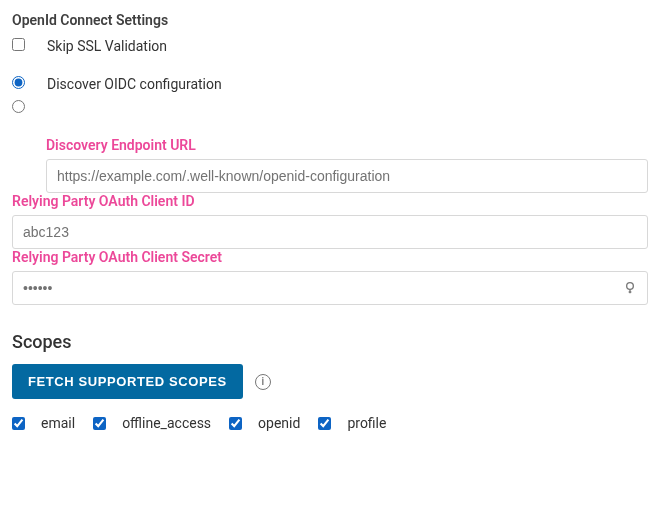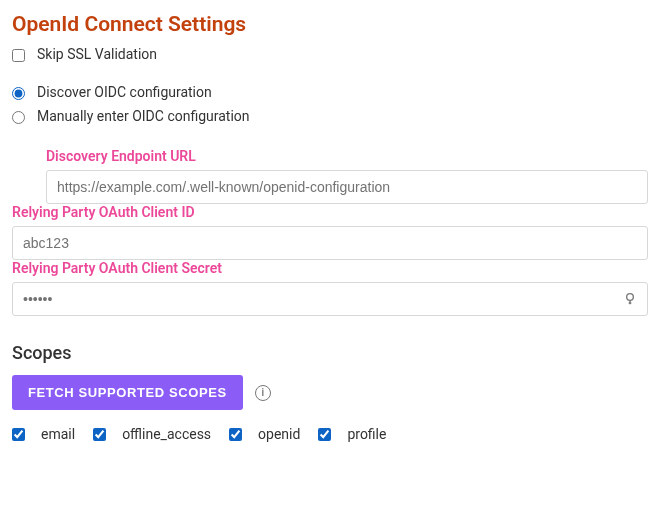--- a/index.html
+++ b/index.html
@@ -6,35 +6,35 @@
   body {
     margin: 0;
     padding: 12px;
     font-family: -apple-system, BlinkMacSystemFont, "Segoe UI", Roboto, "Helvetica Neue", Arial, sans-serif;
     font-size: 14px;
     color: #333;
     background: #fff;
     width: 660px;
   }
   h2.section-title {
-    font-size: 21px;
+    font-size: 14px;
     font-weight: 600;
     margin: 0 0 10px 0;
-    color: #c2410c;
+    color: #404040;
   }
   h2.scopes-title {
     font-size: 18px;
     font-weight: 500;
     margin: 26px 0 12px 0;
     color: #333;
   }
   .checkbox-row, .radio-row {
     display: flex;
-    align-items: flex-end;
-    gap: 12px;
+    align-items: flex-start;
+    gap: 22px;
     margin: 8px 0;
   }
   .radio-group { margin-top: 22px; }
   .radio-row input[type=radio] { accent-color: #0d64c4; margin:0;}
   .checkbox-row input[type=checkbox] { accent-color: #0d64c4; margin:0;}
   .field-indent { margin-left: 34px; margin-top: 24px; }
   .field-block { }
   .field-label {
     font-weight: 600;
     font-size: 14px;
@@ -61,21 +61,21 @@
     width: 16px; height: 16px;
     color: #777;
   }
   .fetch-row {
     display: flex;
     align-items: center;
     gap: 12px;
     margin-bottom: 16px;
   }
   button.fetch-btn {
-    background: #8b5cf6;
+    background: #0369a1;
     color: #fff;
     border: none;
     border-radius: 3px;
     padding: 10px 16px;
     font-weight: 700;
     font-size: 13px;
     letter-spacing: 0.6px;
     cursor: pointer;
   }
   .info-icon {
@@ -113,21 +113,20 @@
   <label for="skipssl">Skip SSL Validation</label>
 </div>
 
 <div class="radio-group">
   <div class="radio-row">
     <input type="radio" name="oidcmode" id="mode-discover" checked="" style="">
     <label for="mode-discover">Discover OIDC configuration</label>
   </div>
   <div class="radio-row">
     <input type="radio" name="oidcmode" id="mode-manual" style="">
-    <label for="mode-manual">Manually enter OIDC configuration</label>
   </div>
 </div>
 
 <div class="field-indent">
   <label class="field-label">Discovery Endpoint URL</label>
   <input class="text-input" type="text" value="https://example.com/.well-known/openid-configuration" style="">
 </div>
 
 <div class="field-block">
   <label class="field-label">Relying Party OAuth Client ID</label>

